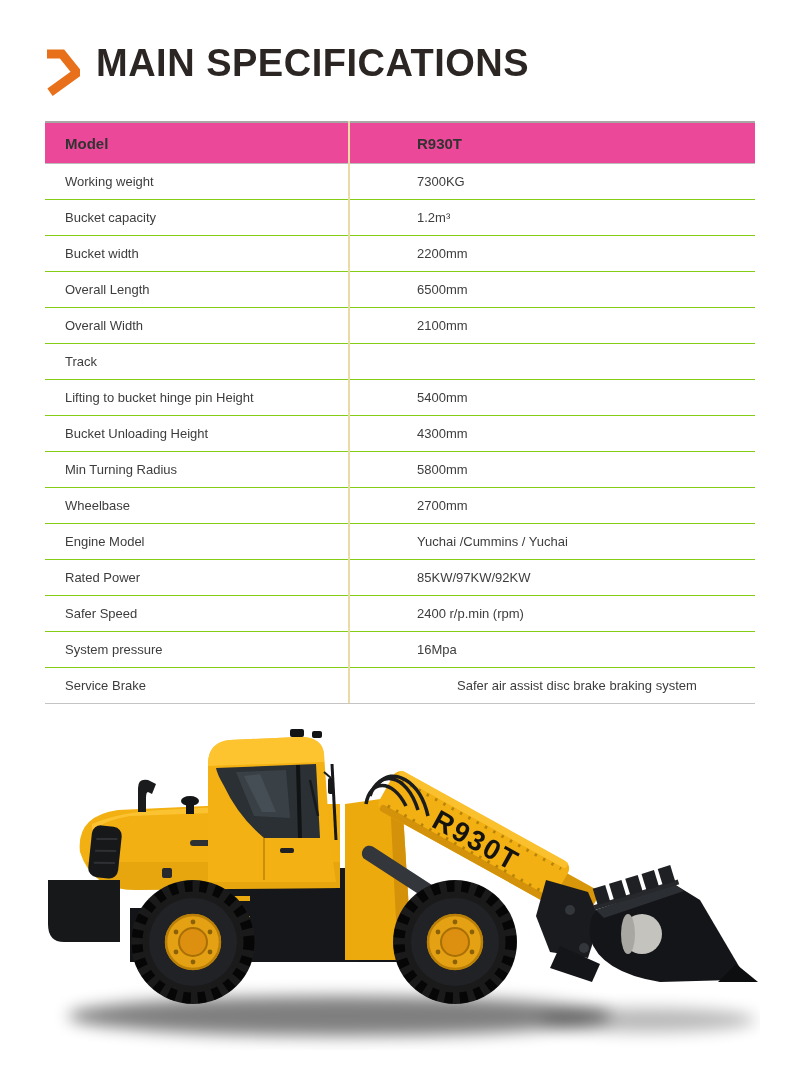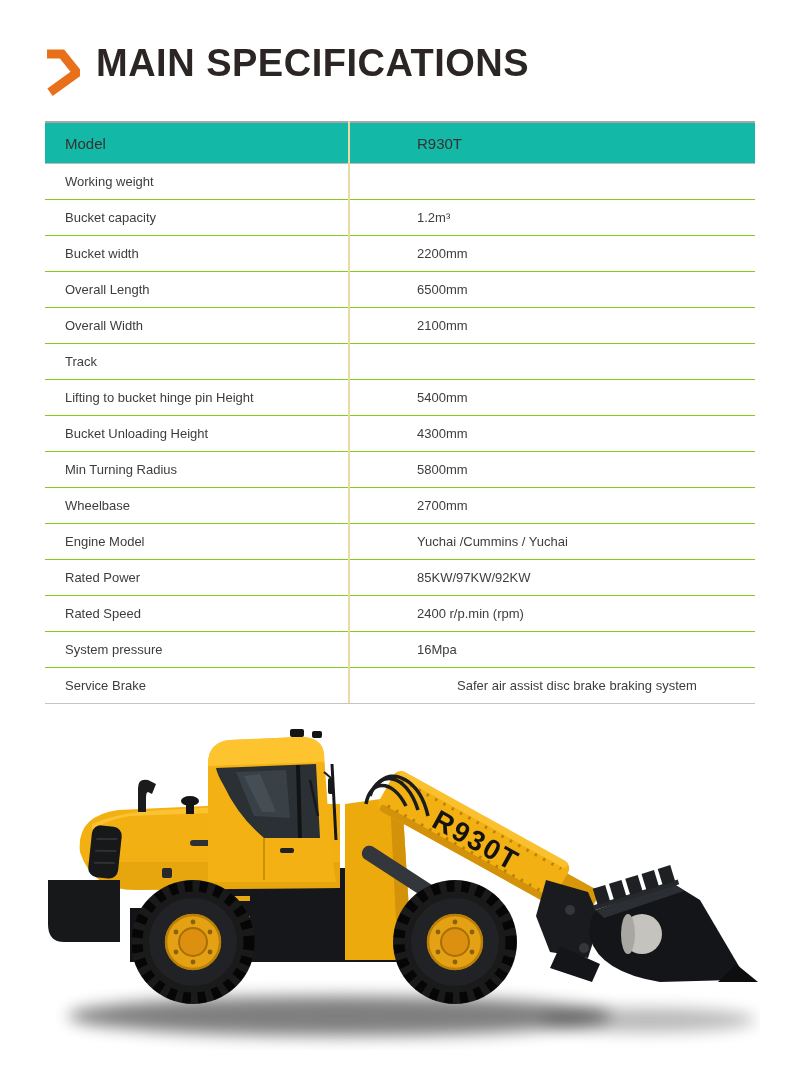--- a/index.html
+++ b/index.html
@@ -31,24 +31,24 @@
     width: 710px;
     border-bottom: 1px solid #c6c4c2;
   }
   .col-divider {
     position: absolute; top: 0; bottom: 0; left: 303px;
     width: 2px; background: #e8dba6; z-index: 2;
   }
   .thead {
     display: flex; align-items: center;
     height: 40px;
-    background: #14b8a6;
+    background: #ec4899;
     border-top: 2px solid #a9a7a5;
     border-bottom: 1px solid #bdbbb9;
-    font-size: 15px; font-weight: 400; color: #323232;
+    font-size: 15px; font-weight: 700; color: #323232;
   }
   .tr {
     display: flex; align-items: center;
     height: 35px;
     border-bottom: 1px solid #84cc16;
     font-size: 13px; color: #3d3d3d;
   }
   .tbody .tr:last-child { border-bottom: none; gap: 40px; }
   .cell-label { width: 303px; box-sizing: border-box; padding-left: 20px; }
   .cell-value { flex: 1; box-sizing: border-box; padding-left: 69px; }
@@ -72,20 +72,21 @@
   <div class="spec-table">
     <div class="col-divider"></div>
     <div class="thead">
       <div class="cell-label">Model</div>
       <div class="cell-value">R930T</div>
     </div>
     <div class="tbody">
 
         <div class="tr">
           <div class="cell-label">Working weight</div>
+          <div class="cell-value">7300KG</div>
         </div>
 
         <div class="tr">
           <div class="cell-label">Bucket capacity</div>
           <div class="cell-value">1.2m³</div>
         </div>
 
         <div class="tr">
           <div class="cell-label">Bucket width</div>
           <div class="cell-value">2200mm</div>
@@ -130,21 +131,21 @@
           <div class="cell-label">Engine Model</div>
           <div class="cell-value">Yuchai /Cummins / Yuchai</div>
         </div>
 
         <div class="tr">
           <div class="cell-label">Rated Power</div>
           <div class="cell-value">85KW/97KW/92KW</div>
         </div>
 
         <div class="tr">
-          <div class="cell-label">Rated Speed</div>
+          <div class="cell-label">Safer Speed</div>
           <div class="cell-value">2400 r/p.min (rpm)</div>
         </div>
 
         <div class="tr">
           <div class="cell-label">System pressure</div>
           <div class="cell-value">16Mpa</div>
         </div>
 
         <div class="tr">
           <div class="cell-label">Service Brake</div>

